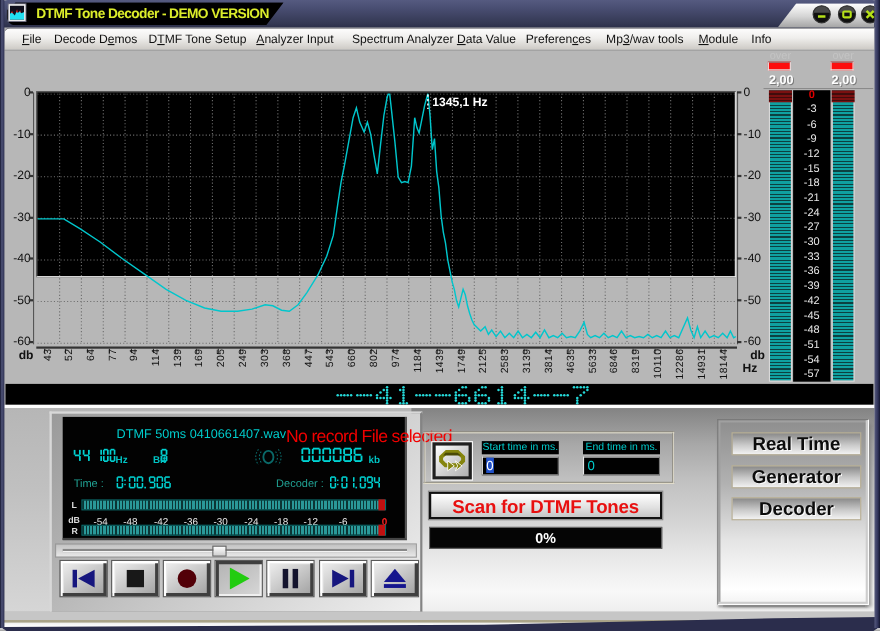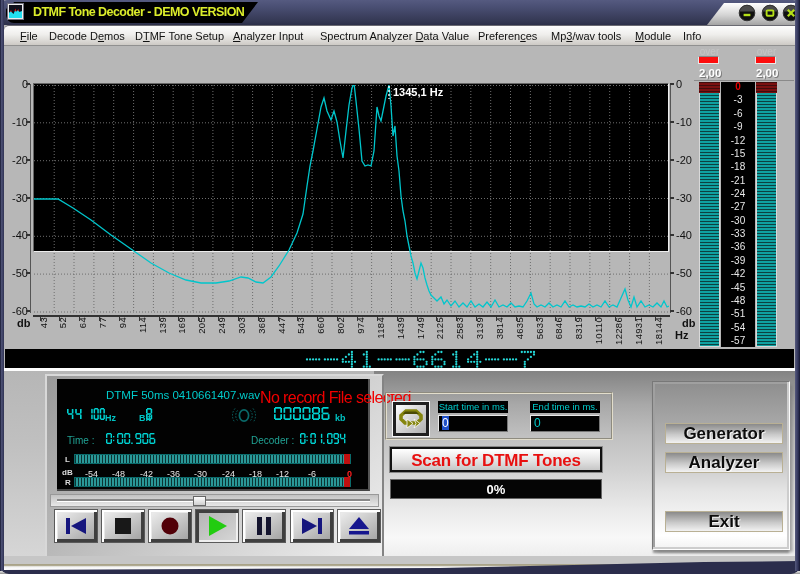--- a/index.html
+++ b/index.html
@@ -690,22 +690,22 @@
         <path d="M16 11 L22 15.5 L16 20 L18 15.5 Z" fill="#85850e" stroke="#fff" stroke-width="0.8"></path>
       </svg>
     </div>
   <div class="blklab" style="left:434px;top:30px;width:70px">Start time in ms.</div>
   <div class="blklab" style="left:526px;top:30px;width:70px">End time in ms.</div>
   <div class="blkinput" style="left:434px;top:44px;width:70px"><span style="background:#2050c8;color:#fff">0</span></div>
   <div class="blkinput" style="left:526px;top:44px;width:70px">0</div>
   <div id="scanbtn">Scan for DTMF Tones</div>
   <div id="progress">0%</div>
   <div id="rightpanel"></div>
+  <div class="navbtn" style="top:22px">Real Time</div>
     <div class="navbtn" style="top:51.5px">Generator</div>
-    <div class="navbtn" style="top:81px">Analyzer</div>
-    <div class="navbtn" style="top:140px">Exit</div>
+    <div class="navbtn" style="top:81px">Decoder</div>
 </div>
 
 <div id="botedge"></div>
 <div id="navywedge"></div>
 
 <div id="bleft"></div>
 <div id="bright"></div>
 
 </body></html>

